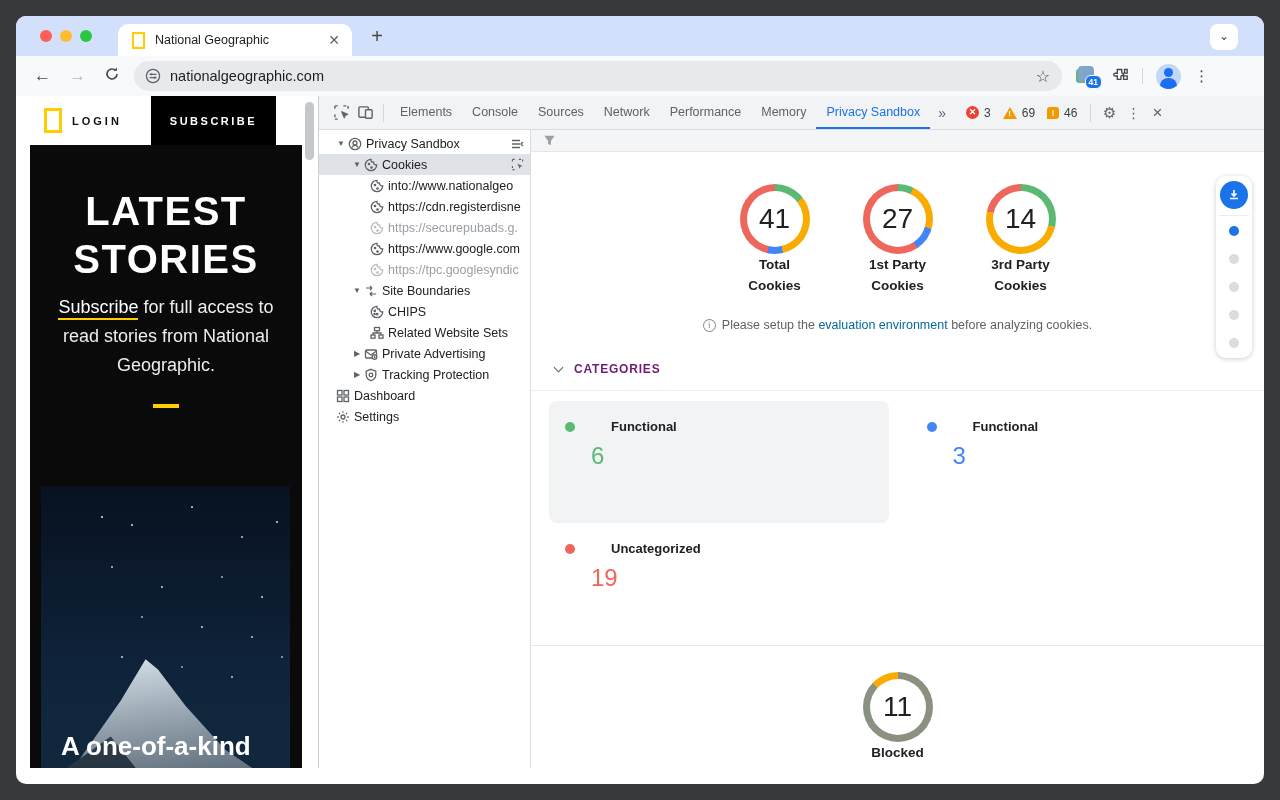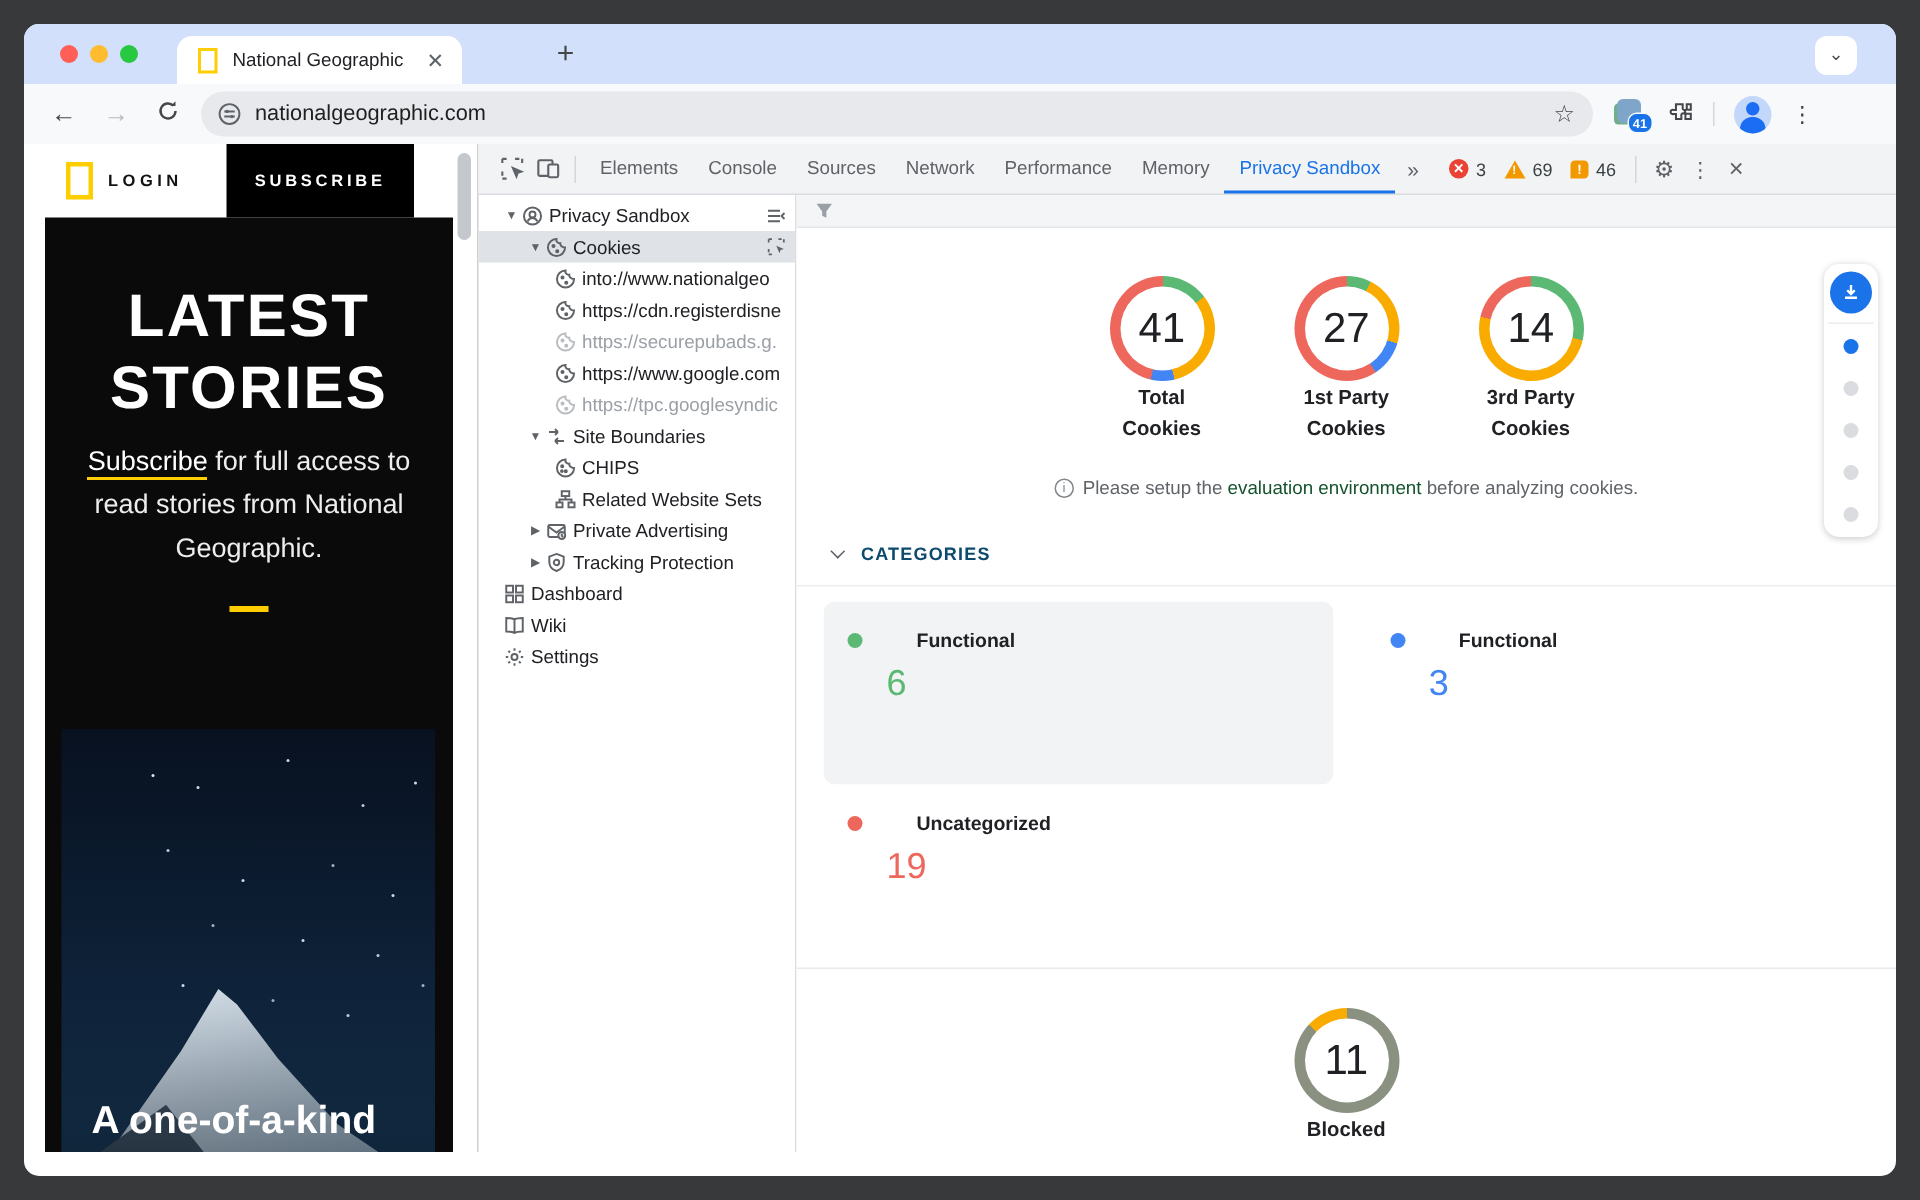--- a/index.html
+++ b/index.html
@@ -5,21 +5,21 @@
   * { margin:0; padding:0; box-sizing:border-box; }
   html,body { width:1280px; height:800px; font-family:"Liberation Sans", sans-serif; }
   body { background:#38393b; position:relative; overflow:hidden; }
   .window { position:absolute; left:16px; top:16px; width:1248px; height:768px; border-radius:10px; overflow:hidden; background:#fff; }
 
   
   .tabstrip { position:absolute; top:0; left:0; right:0; height:40px; background:#d3e0fc; }
   .lights { position:absolute; left:24px; top:14px; display:flex; gap:8px; }
   .light { width:12px; height:12px; border-radius:50%; }
   .light.red{background:#ff5f57}.light.yellow{background:#febc2e}.light.green{background:#28c840}
-  .tab { position:absolute; left:102px; top:8px; width:190px; height:32px; background:#fff; border-radius:10px 10px 0 0; display:flex; align-items:center; }
+  .tab { position:absolute; left:102px; top:8px; width:234px; height:32px; background:#fff; border-radius:10px 10px 0 0; display:flex; align-items:center; }
   .favicon { width:13px; height:17px; border:2px solid #ffce00; margin-left:14px; }
   .tab-title { font-size:12.5px; color:#202124; margin-left:10px; }
   .tab-close { margin-left:auto; margin-right:12px; font-size:14px; color:#5f6368; cursor:default; }
   .newtab { position:absolute; left:348px; top:7px; font-size:20px; color:#454746; width:26px; height:26px; text-align:center; line-height:26px; }
   .strip-chevron { position:absolute; right:26px; top:8px; width:28px; height:26px; background:#fff; border-radius:8px; color:#45484b; text-align:center; font-size:12px; line-height:24px; }
 
   
   .navbar { position:absolute; top:40px; left:0; right:0; height:40px; background:#f8f9fb; display:flex; align-items:center; }
   .nav-ic { font-size:17px; color:#45484b; margin-left:18px; }
   .nav-ic.disabled { color:#b7babf; }
@@ -108,25 +108,25 @@
 
   .donut-row { display:flex; justify-content:center; margin-top:32px; }
   .donut-block { width:123px; display:flex; flex-direction:column; align-items:center; }
   .donut { width:70px; height:70px; border-radius:50%; position:relative; background:#eee; }
   .donut .hole { position:absolute; inset:7px; border-radius:50%; background:#fff; display:flex; align-items:center; justify-content:center; }
   .donut-num { font-size:28px; color:#202124; }
   .donut-label { text-align:center; font-size:13.5px; font-weight:700; color:#202124; line-height:21px; }
 
   .note-row { margin-top:22px; display:flex; justify-content:center; align-items:center; gap:6px; font-size:12.5px; color:#5f6368; }
   .info-ic { width:13px; height:13px; border:1.2px solid #80868b; border-radius:50%; font-size:9px; line-height:11px; text-align:center; color:#80868b; font-style:normal; flex:none; }
-  .note-link { color:#14532d; }
+  .note-link { color:#0369a1; }
 
   .cat-header { margin-top:30px; padding:0 0 14px 24px; display:flex; align-items:center; gap:12px; border-bottom:1px solid #eceef0; }
   .chev { width:7px; height:7px; border-right:1.6px solid #5f6368; border-bottom:1.6px solid #5f6368; transform:rotate(45deg); margin-top:-4px; }
-  .cat-title { font-size:12px; font-weight:700; letter-spacing:.8px; color:#0c4a6e; }
+  .cat-title { font-size:12px; font-weight:700; letter-spacing:.8px; color:#701a75; }
   .cat-section { border-bottom:1px solid #e7e9eb; }
   .cat-grid { display:grid; grid-template-columns:1fr 1fr; column-gap:22px; padding:10px 14px 0 18px; }
   .tile { padding:18px 0 0 16px; border-bottom:1px solid #eceef0; min-height:78px; }
   .tile.row2 { border-bottom:none; min-height:122px; }
   .tile.selected { background:#f1f3f4; border-radius:8px; border-bottom-color:transparent; }
   .cat-top { display:flex; align-items:center; gap:36px; }
   .cat-dot { width:10px; height:10px; border-radius:50%; flex:none; }
   .cat-name { font-size:13px; font-weight:700; color:#202124; }
   .cat-count { font-size:24px; margin:8px 0 0 26px; }
 
@@ -409,28 +409,20 @@
                   <rect x="8" y="1.5" width="4.5" height="4.5"></rect>
                   <rect x="1.5" y="8" width="4.5" height="4.5"></rect>
                   <rect x="8" y="8" width="4.5" height="4.5"></rect>
                 </svg>
             </span>
             <span class="tlabel">Dashboard</span>
           </div>
           <div class="trow pl0">
             <span class="ticon">
               <svg width="14" height="14" viewBox="0 0 14 14">
-                  <path d="M7 3C6 2.2 4.5 2 1.5 2v9c3 0 4.5.3 5.5 1 1-.7 2.5-1 5.5-1V2C9.5 2 8 2.2 7 3zM7 3v9"></path>
-                </svg>
-            </span>
-            <span class="tlabel">Wiki</span>
-          </div>
-          <div class="trow pl0">
-            <span class="ticon">
-              <svg width="14" height="14" viewBox="0 0 14 14">
                   <circle cx="7" cy="7" r="2"></circle>
                   <path d="M7 1.2v1.6M7 11.2v1.6M1.2 7h1.6M11.2 7h1.6M2.9 2.9l1.1 1.1M10 10l1.1 1.1M11.1 2.9L10 4M4 10l-1.1 1.1"></path>
                 </svg>
             </span>
             <span class="tlabel">Settings</span>
           </div>
         </div>
 
         <div class="main">
           <div class="filter-bar">

